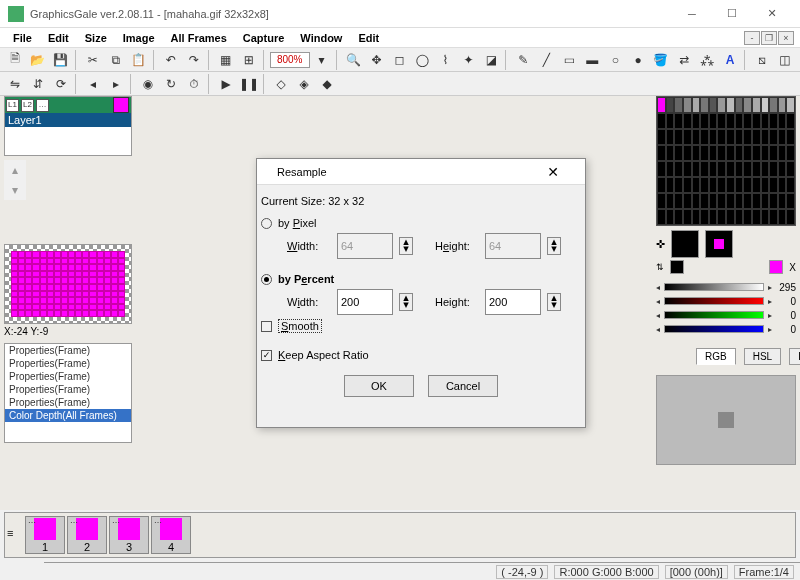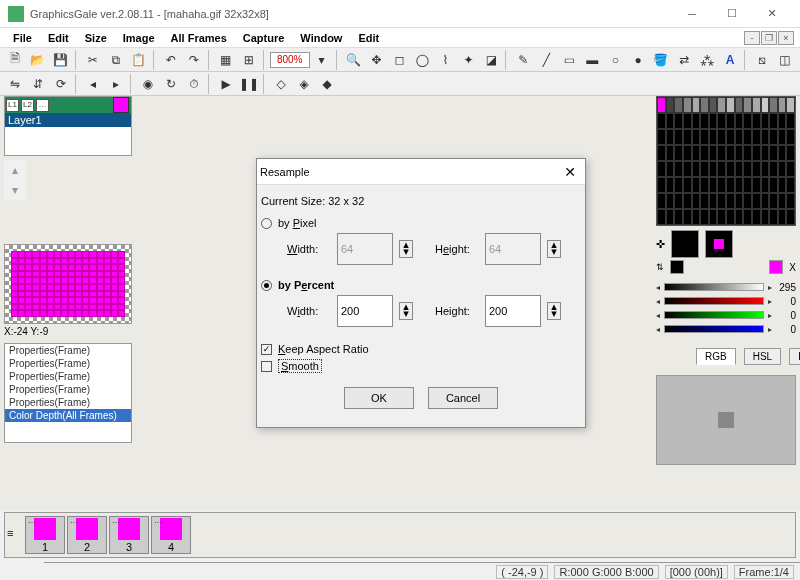--- a/index.html
+++ b/index.html
@@ -50,29 +50,29 @@
 .preview-panel .sprite{width:16px;height:16px;background:#888;}
 .frame-strip { position:absolute;left:4px;right:4px;bottom:22px;height:46px;background:#eceae5;border:1px solid #999;overflow:auto;}
 .frames { display:flex;align-items:center;height:100%;padding:2px;gap:2px;}
 .frame { width:40px;height:38px;background:#ccc;border:1px solid #888;display:flex;flex-direction:column;align-items:center;justify-content:center;font-size:9px;position:relative;}
 .frame .fthumb{width:22px;height:22px;background:#f0f;margin-bottom:1px;}
 .frame .dots{position:absolute;top:1px;left:2px;font-size:8px;color:#333;}
 .statusbar { position:absolute;left:0;right:0;bottom:0;height:18px;background:#f0f0f0;border-top:1px solid #999;display:flex;align-items:center;justify-content:flex-end;padding:0 6px;gap:6px;font-size:10px;color:#333;margin-left:44px;}
 .statusbar .cell{border:1px solid #bbb;padding:0 4px;height:14px;line-height:12px;}
 
 .modal { position:absolute;left:256px;top:158px;width:330px;height:270px;background:#f0f0f0;border:1px solid #888;box-shadow:2px 2px 8px rgba(0,0,0,0.25); }
-.modal-title { height:26px;background:#fff;display:flex;align-items:center;padding:0 3px;justify-content:space-between;border-bottom:1px solid #ddd;}
+.modal-title { height:26px;background:#fff;display:flex;align-items:center;padding:0 20px;justify-content:space-between;border-bottom:1px solid #ddd;}
 .modal-title .x { width:24px;text-align:center;font-size:14px;cursor:default;}
 .modal-body { padding:10px 4px; }
 .field-row { display:flex;align-items:center;gap:6px;margin:4px 0;}
 .radio { width:11px;height:11px;border:1px solid #555;border-radius:50%;display:inline-flex;align-items:center;justify-content:center;}
 .radio.checked::after{content:"";width:5px;height:5px;background:#000;border-radius:50%;}
 .cb { width:11px;height:11px;border:1px solid #555;display:inline-flex;align-items:center;justify-content:center;font-size:9px;}
 .cb.checked::after{content:"✓";}
-.num-input { width:56px;height:32px;border:1px solid #888;background:#fff;padding:0 3px;font-size:11px;}
+.num-input { width:56px;height:26px;border:1px solid #888;background:#fff;padding:0 3px;font-size:11px;}
 .num-input.dis { color:#999;background:#f0f0f0;}
 .spin { width:14px;height:18px;border:1px solid #888;background:#eee;font-size:7px;display:flex;flex-direction:column;text-align:center;line-height:7px;}
 .dlg-label { width:44px;text-align:left;}
 .underline { text-decoration:underline; }
 .indent { margin-left:26px; }
 .dlg-btns { display:flex;justify-content:center;gap:14px;margin-top:14px;}
 .dlg-btn { width:70px;height:22px;border:1px solid #888;background:#e8e8e8;text-align:center;line-height:20px;}
 .small-icon{width:16px;height:16px;display:inline-block;}
 </style>
 </head>
@@ -618,27 +618,27 @@
           <div>▾</div>
         </div>
       <span class="dlg-label" style="margin-left:16px;">Hei<span class="underline">g</span>ht:</span>
       <input class="num-input" value="200" style="">
       <div class="spin">
           <div>▴</div>
           <div>▾</div>
         </div>
     </div>
 
+    <div class="field-row">
+      <span class="cb"></span>
+      <span style="border:1px dotted #333;padding:0 2px;"><span class="underline">S</span>mooth</span>
+    </div>
     <div class="field-row" style="margin-top:16px;">
       <span class="cb checked"></span>
       <span><span class="underline">K</span>eep Aspect Ratio</span>
     </div>
-    <div class="field-row">
-      <span class="cb"></span>
-      <span style="border:1px dotted #333;padding:0 2px;"><span class="underline">S</span>mooth</span>
-    </div>
 
     <div class="dlg-btns">
       <div class="dlg-btn">OK</div>
       <div class="dlg-btn">Cancel</div>
     </div>
   </div>
 </div>
 
 </body></html>

